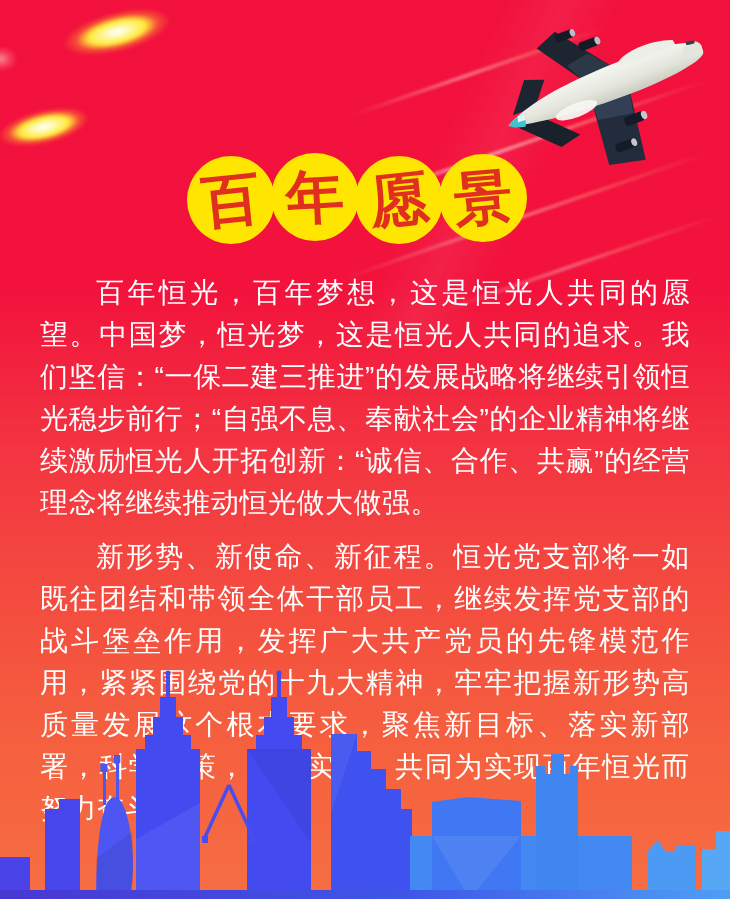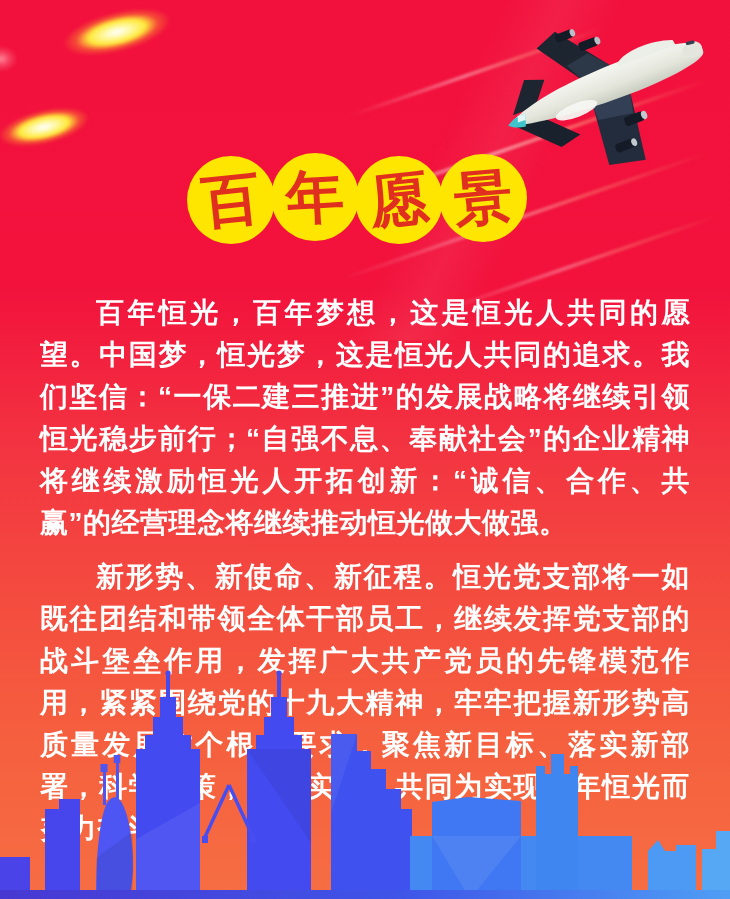--- a/index.html
+++ b/index.html
@@ -34,22 +34,22 @@
   .title{position:absolute;left:187px;top:156px;display:flex;}
   .badge{width:88px;height:88px;border-radius:50%;background:#ffe600;
     display:flex;align-items:center;justify-content:center;margin-right:-4px;flex:none;}
   .badge:nth-child(2){transform:translateY(-3px);}
   .badge:nth-child(4){transform:translateY(-2px);}
   .badge .char{font-family:"DejaVu Serif","Liberation Serif",serif;font-weight:bold;
     font-size:58px;line-height:1;color:#e02f1e;transform:rotate(-6deg);}
   .badge:nth-child(2) .char{transform:rotate(-3deg);}
   .badge:nth-child(4) .char{transform:rotate(-5deg);}
   
-  .body-text{position:absolute;left:40px;right:40px;top:292px;color:#ffffff;
-    font-size:28px;line-height:42px;letter-spacing:.5px;text-align:justify;font-weight:bold;}
+  .body-text{position:absolute;left:40px;right:40px;top:272px;color:#ffffff;
+    font-size:28px;line-height:42px;letter-spacing:.5px;text-align:justify;}
   .body-text p{margin:0 0 12px 0;text-indent:2em;}
   
   .skyline{position:absolute;left:0;bottom:0;width:730px;height:246px;}
 </style>
 </head>
 <body>
 
 <div class="poster">
 
   <div class="sheen"></div>

